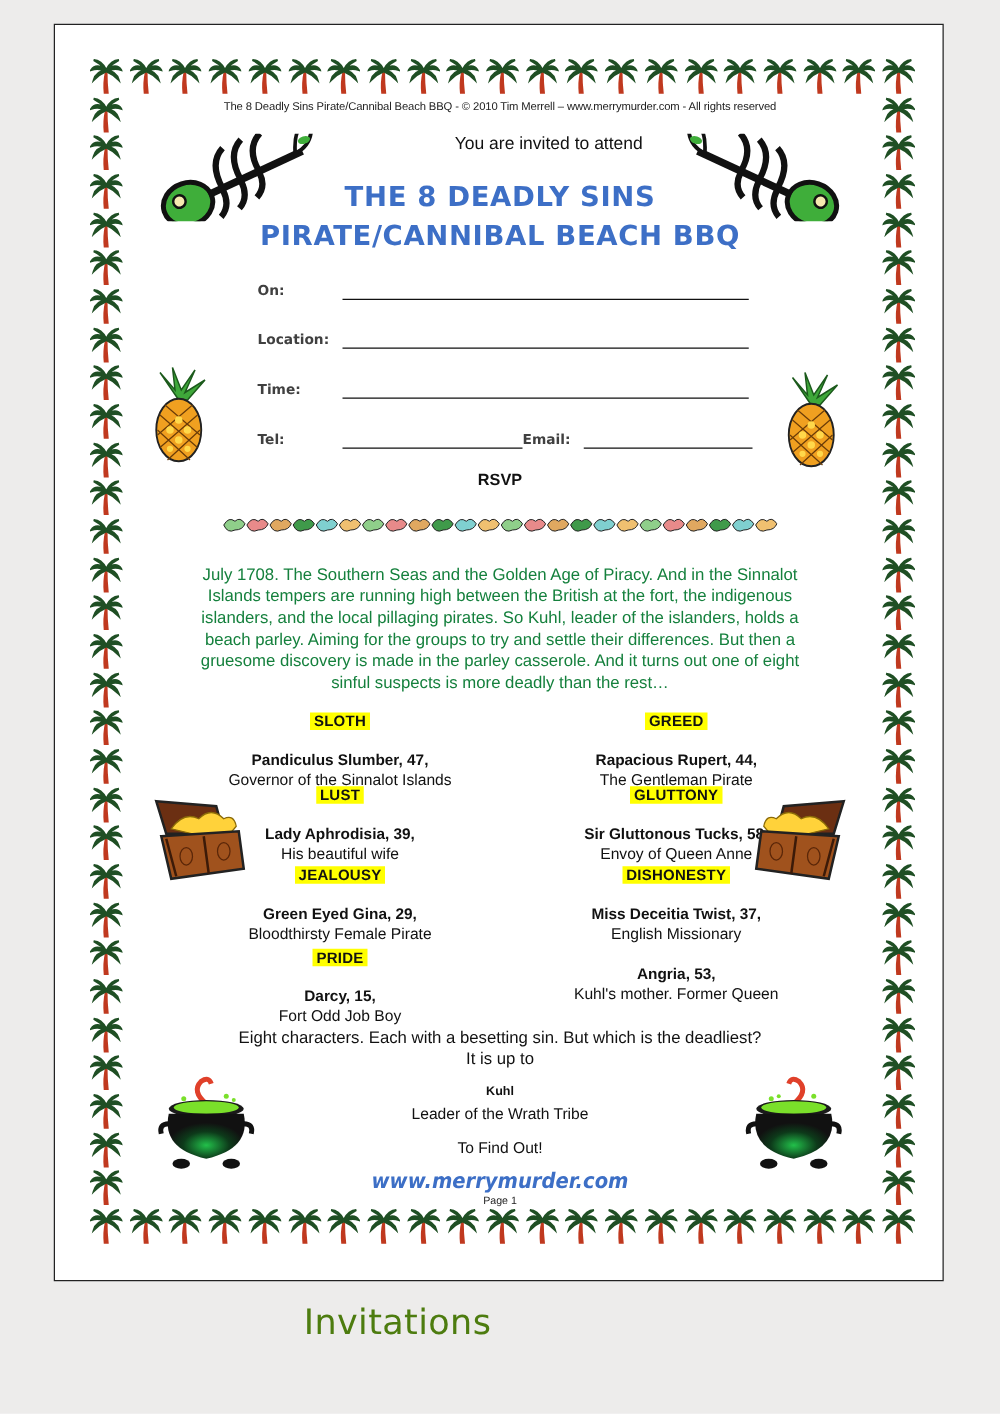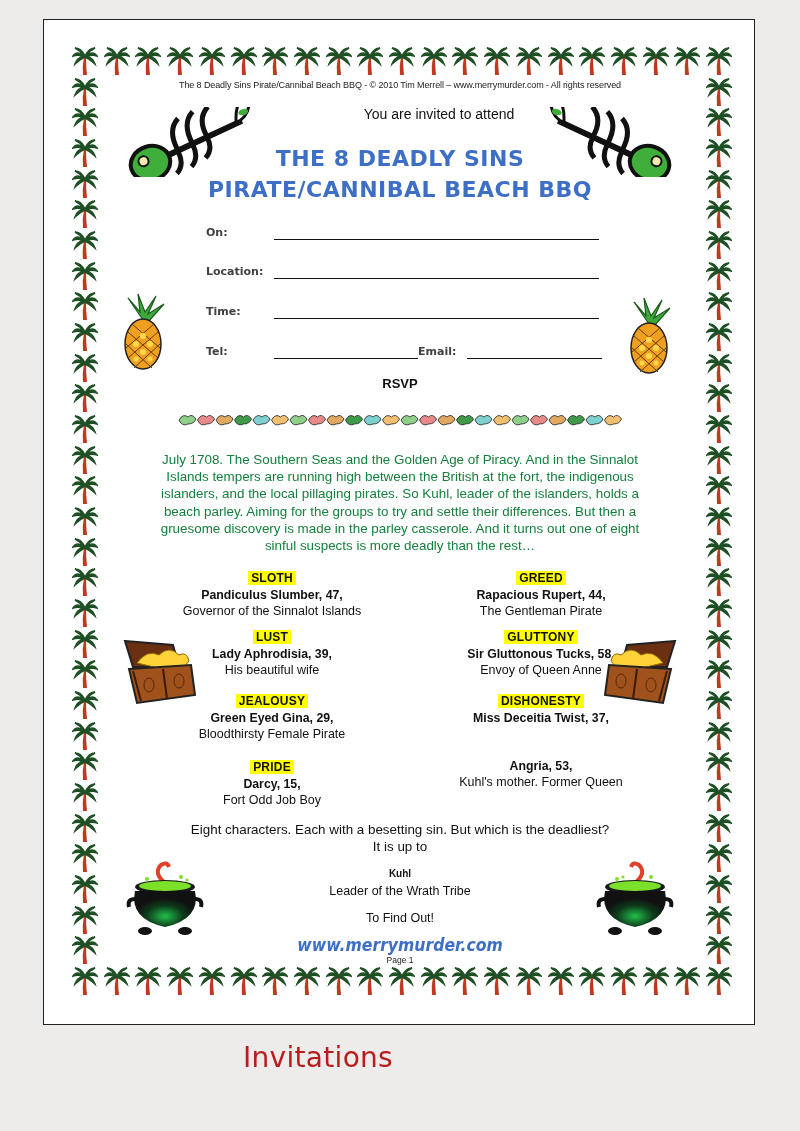--- a/index.html
+++ b/index.html
@@ -16,26 +16,26 @@
   .center { text-align:center; }
   .copyright { left:0; width:800px; top:80px; font-size:9px; color:#222; letter-spacing:-0.1px; }
   .invite { left:0; width:800px; top:106px; font-size:14px;padding-left:39px; }
   .title { left:0; width:800px; font-family:"DejaVu Sans", sans-serif; font-weight:bold; color:#3d6fc6; font-size:22px; letter-spacing:0.5px; }
   .form-label { font-family:"DejaVu Sans", sans-serif; font-size:11px; font-weight:bold; color:#404040; }
   .form-line { position:absolute; height:0; border-top:1.3px solid #111; }
   .rsvp { left:0; width:800px; top:376px; font-size:13px; font-weight:bold; }
   .story { left:150px; width:500px; top:451px; font-size:13.4px; line-height:17.2px; text-align:center; color:#15803d; }
   .sin-block { position:absolute; width:250px; text-align:center; }
   .sin-tag { display:inline-block; background:#ffff00; font-weight:bold; font-size:12px; padding:0 3px; line-height:14px; letter-spacing:0.2px; }
-  .sin-name { font-weight:bold; font-size:12.3px; line-height:16px; margin-top:1px; }
+  .sin-name { font-weight:bold; font-size:12.3px; line-height:16px; margin-top:14px; }
   .sin-desc { font-size:12.5px; line-height:16px; }
   .closing { left:0; width:800px; font-size:13.4px; text-align:center; }
   .site { left:0; width:800px; top:935px; text-align:center; font-family:"DejaVu Sans", sans-serif; font-style:italic; font-weight:bold; color:#3d6fc6; font-size:17px; transform:scaleX(0.92); }
   .pagenum { left:0; width:800px; top:955px; text-align:center; font-size:8.5px; color:#222; }
-  .caption { left:0; width:636px; top:1041px; text-align:center; font-size:28px; color:#b91c1c; font-family:"DejaVu Sans", sans-serif; letter-spacing:0.3px; }
+  .caption { left:0; width:636px; top:1041px; text-align:center; font-size:28px; color:#4d7c0f; font-family:"DejaVu Sans", sans-serif; letter-spacing:0.3px; }
   .deco { position:absolute; }
 </style>
 </head>
 <body>
 
 <div class="page"></div>
 
 <div id="border"></div>
 
 <div class="abs center copyright">The 8 Deadly Sins Pirate/Cannibal Beach BBQ  -  © 2010 Tim Merrell  –  www.merrymurder.com  -  All rights reserved</div>
@@ -157,20 +157,21 @@
   <div class="sin-desc">Envoy of Queen Anne</div>
 </div>
 <div class="sin-block" style="left:147px;top:691px">
   <div><span class="sin-tag">JEALOUSY</span></div>
   <div class="sin-name">Green Eyed Gina, 29,</div>
   <div class="sin-desc">Bloodthirsty Female Pirate</div>
 </div>
 <div class="sin-block" style="left:416px;top:691px">
   <div><span class="sin-tag">DISHONESTY</span></div>
   <div class="sin-name">Miss Deceitia Twist, 37,</div>
+  <div class="sin-desc">English Missionary</div>
 </div>
 <div class="sin-block" style="left:147px;top:757px">
   <div><span class="sin-tag">PRIDE</span></div>
   <div class="sin-name">Darcy, 15,</div>
   <div class="sin-desc">Fort Odd Job Boy</div>
 </div>
 <div class="sin-block" style="left:416px;top:757px">
   <div class="sin-name">Angria, 53,</div>
   <div class="sin-desc">Kuhl's mother.  Former Queen</div>
 </div>

